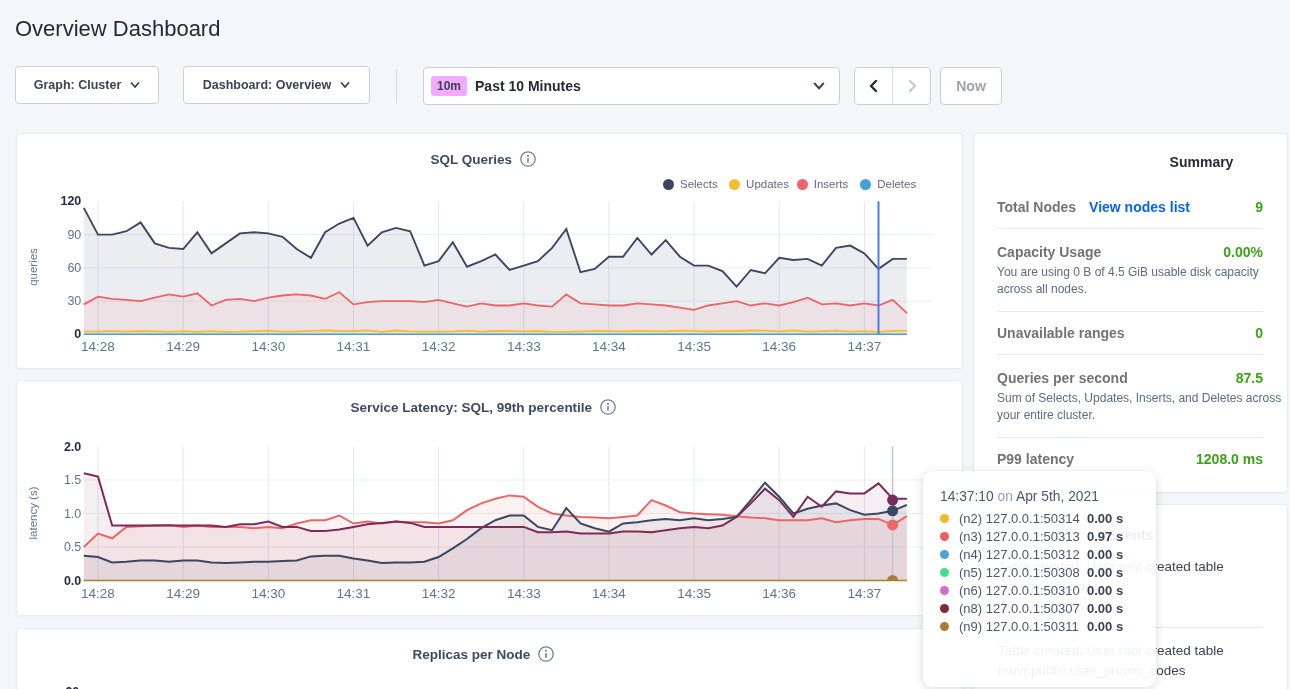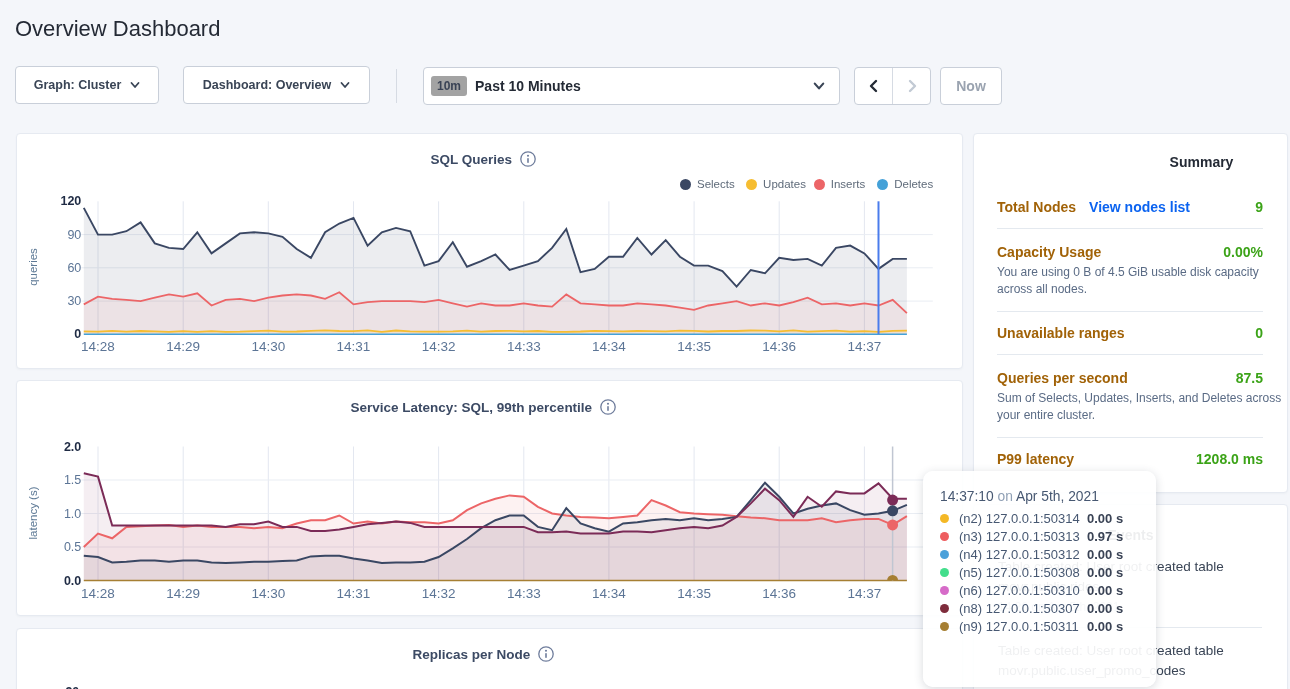--- a/index.html
+++ b/index.html
@@ -4,39 +4,39 @@
 html,body { width:1290px; height:689px; overflow:hidden; background:#f4f6fa;
   font-family:"Liberation Sans", sans-serif; position:relative; }
 .abs { position:absolute; }
 h1 { position:absolute; left:15px; top:16px; font-size:22px; line-height:1.2; font-weight:400; color:#242a35; letter-spacing:0; }
 .btn { position:absolute; top:66px; height:38px; background:#fff; border:1px solid #c9cfd9;
   border-radius:4px; display:flex; align-items:center; justify-content:center; gap:9px;
   font-size:12.5px; font-weight:700; color:#394455; }
 .vdiv { position:absolute; left:396px; top:69px; width:1px; height:34px; background:#d6dbe3; }
 .timebox { position:absolute; left:423px; top:67px; width:417px; height:38px; background:#fff;
   border:1px solid #c9cfd9; border-radius:4px; display:flex; align-items:center; }
-.badge10 { margin-left:7px; background:#a3a3a3; border-radius:3px; font-size:12px; font-weight:700;
+.badge10 { margin-left:7px; background:#f0abfc; border-radius:3px; font-size:12px; font-weight:700;
   color:#3a4355; padding:3px 6px; }
 .tlabel { margin-left:8px; font-size:14px; font-weight:700; color:#242a35;text-align:center; }
 .arrows { position:absolute; left:854px; top:67px; width:77px; height:38px; background:#fff;
   border:1px solid #c9cfd9; border-radius:4px; display:flex; }
 .arrows > div { flex:1; display:flex; align-items:center; justify-content:center; }
 .arrows > div:first-child { border-right:1px solid #d6dbe3; }
 .nowbtn { position:absolute; left:940px; top:67px; width:62px; height:38px; background:#fff;
   border:1px solid #c9cfd9; border-radius:4px; display:flex; align-items:center; justify-content:center;
   font-size:14px; font-weight:700; color:#9aa3b0; }
 .card { position:absolute; background:#fff; border:1px solid #e6eaf1; border-radius:4px;
   box-shadow:0 1px 2px rgba(60,70,90,0.04); }
 .ctitle { position:absolute; width:100%; display:flex; justify-content:center; align-items:center; gap:8px; font-size:13.5px; font-weight:700; color:#3c4a64; padding-right:12px; }
 .legend { position:absolute; top:44px; left:0; width:100%; height:14px; font-size:11.5px; color:#5f6b7a; }
-.legend .li { position:absolute; top:0; display:flex; align-items:center;margin-left:17px; }
+.legend .li { position:absolute; top:0; display:flex; align-items:center; }
 .legend span.d { display:inline-block; width:11px; height:11px; border-radius:50%; margin-right:6px; }
 .sum-title { position:absolute; width:100%; text-align:center; font-size:14px; font-weight:700; color:#242a35; }
 .srow { position:absolute; left:24px; right:25px; display:flex; align-items:baseline; }
-.srow .k { font-size:14px; font-weight:700; color:#a16207; }
+.srow .k { font-size:14px; font-weight:700; color:#737373; }
 .srow .link { font-size:14px; font-weight:700; color:#0b63f0; margin-left:13px; }
 .srow .v { margin-left:auto; font-size:14px; font-weight:700; color:#3ba317; }
 .sdesc { position:absolute; font-size:12px; color:#5a6b85; line-height:16.5px; }
 .sdiv { position:absolute; left:24px; right:25px; height:1px; background:#e4e9ef; }
 .tooltip { position:absolute; left:923px; top:471px; width:233px; height:216px;
   background:rgba(255,255,255,0.92); border-radius:10px; box-shadow:0 2px 10px rgba(40,50,70,0.18);
   padding:18px 0 0 17px; }
 .thead { font-size:13.8px; color:#475872; margin-bottom:5px; }
 .thead .on { color:#90a0b5;margin-top:14px; }
 .trow { display:flex; align-items:center; height:18px; font-size:13px; color:#475872; }

